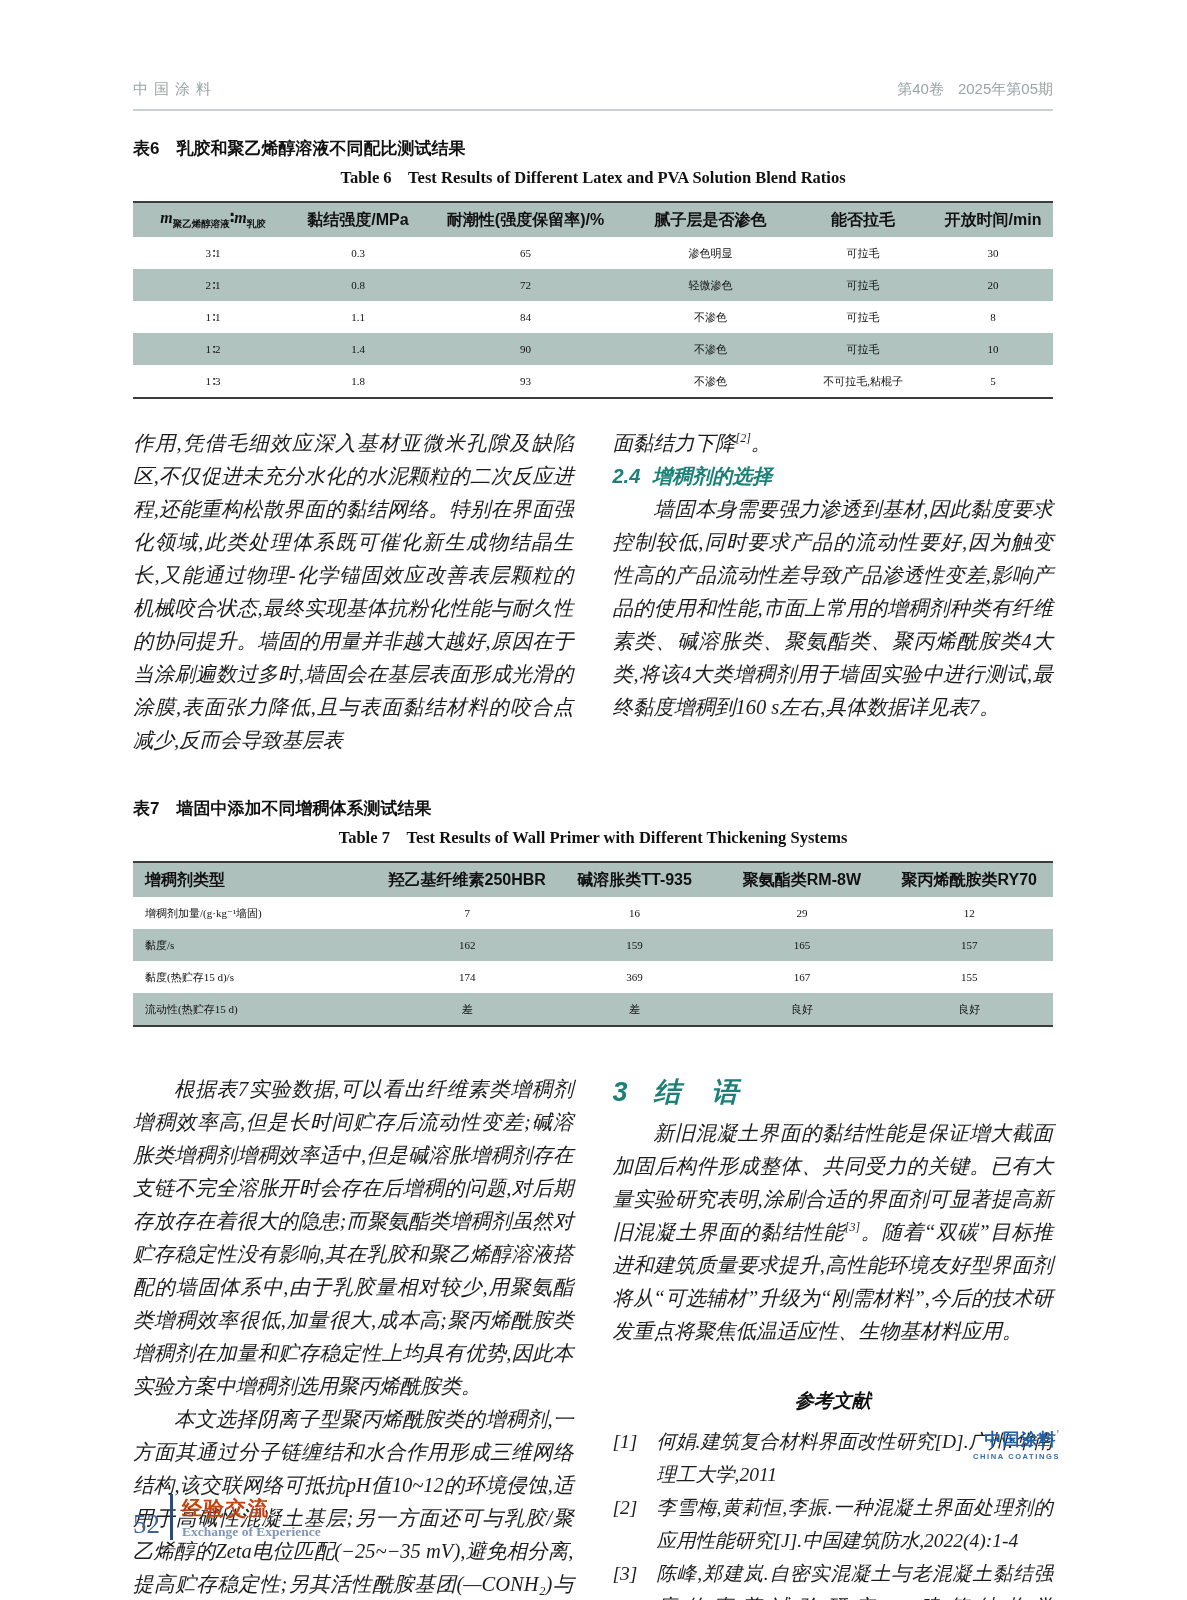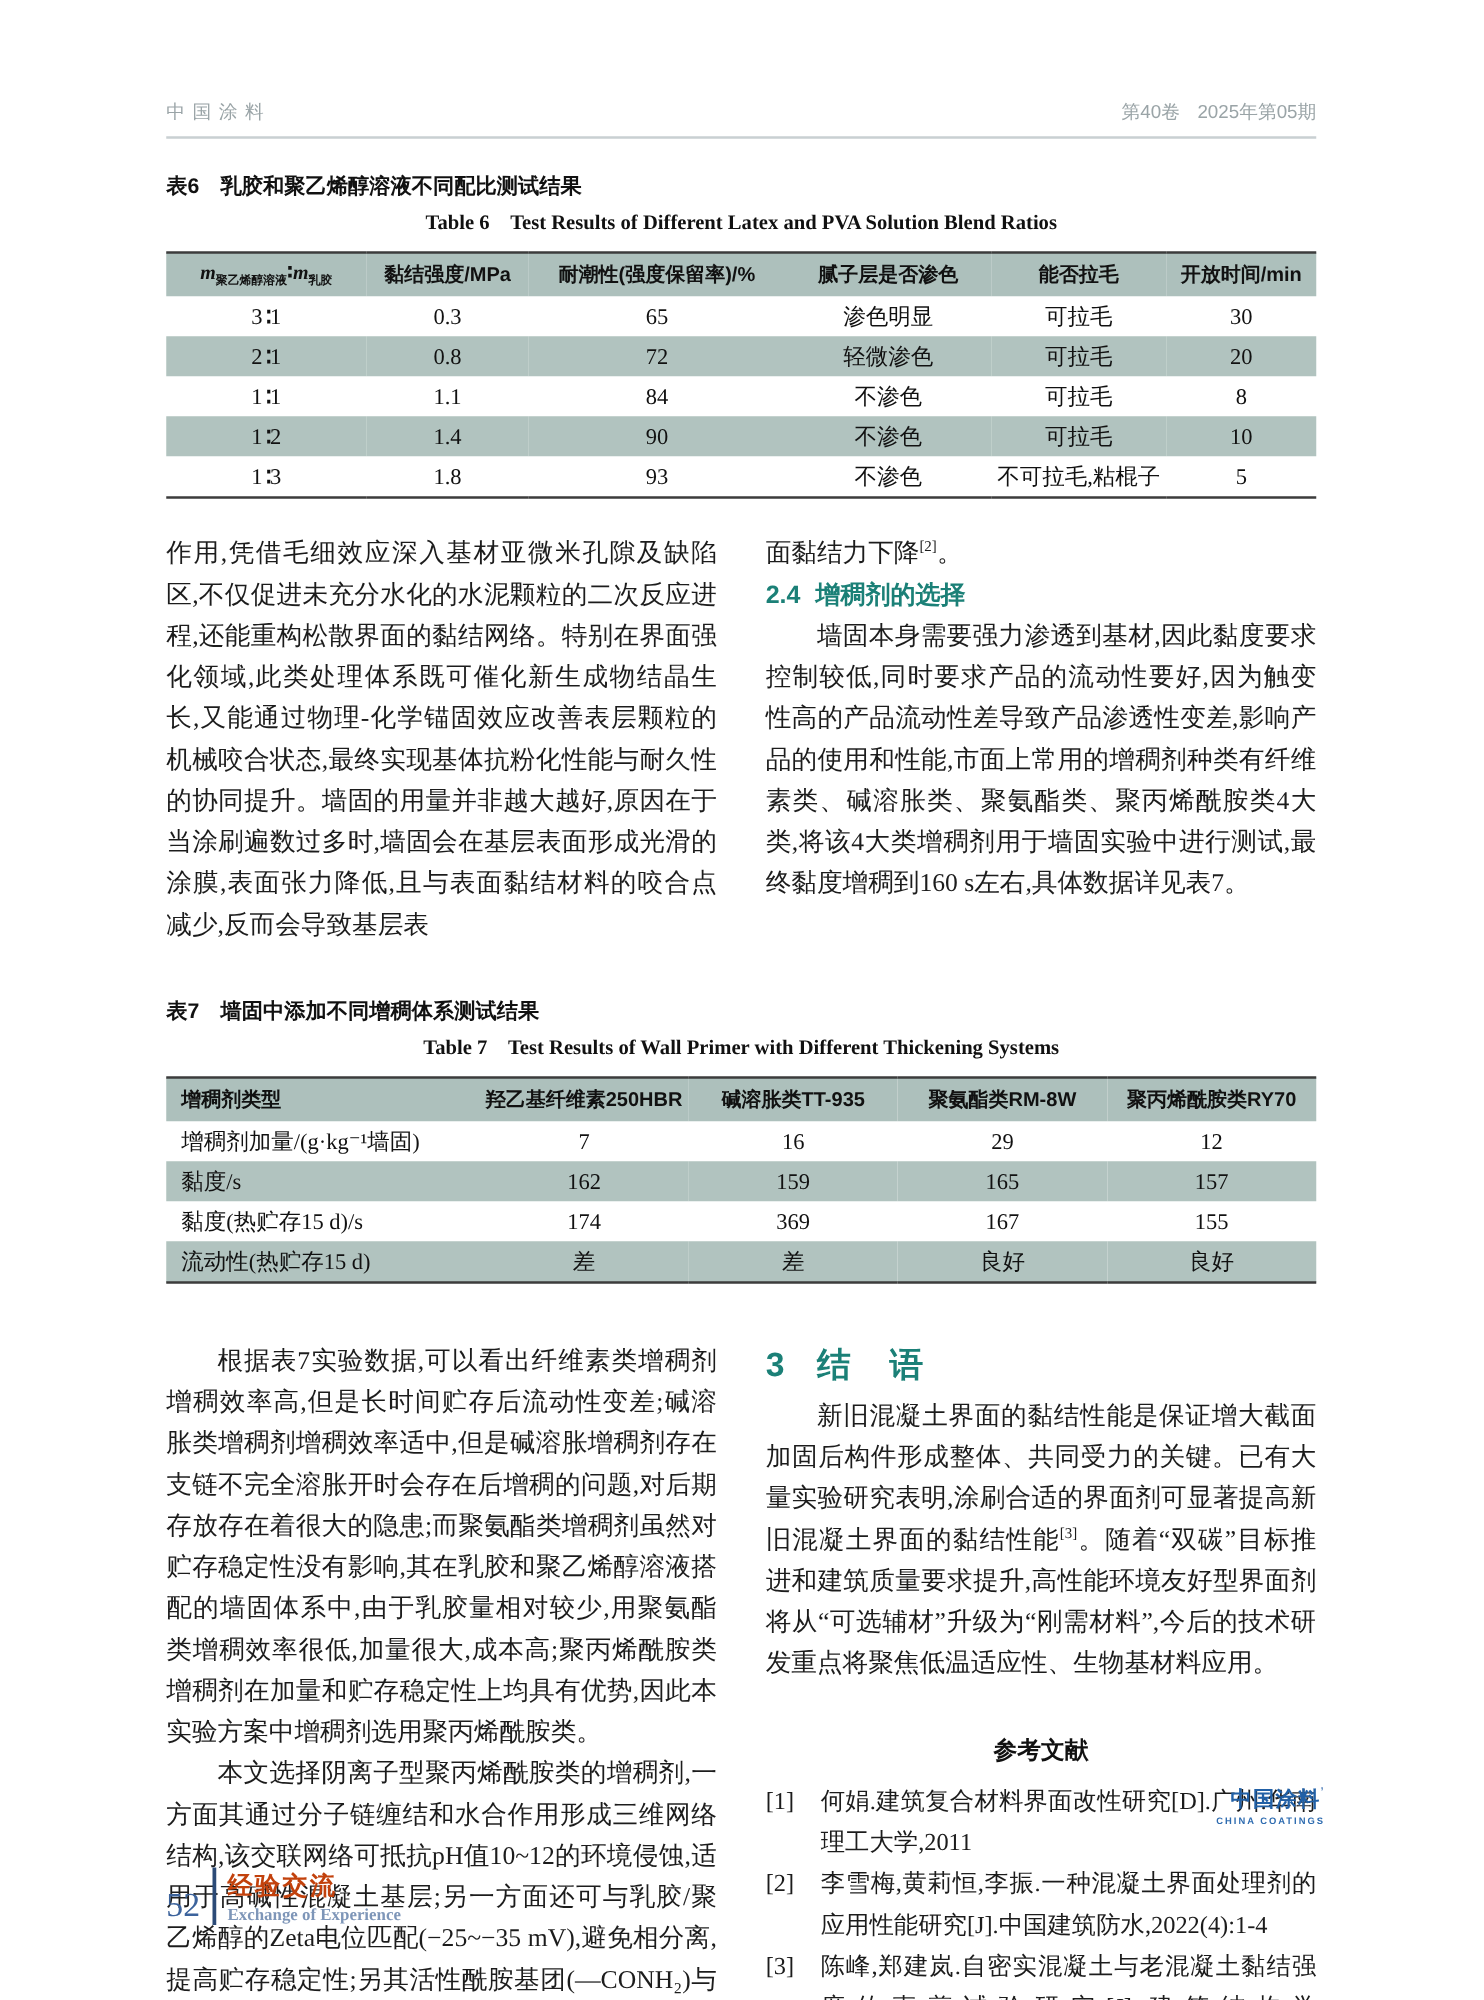--- a/index.html
+++ b/index.html
@@ -40,36 +40,36 @@
     width:100%;margin-top:12px;border-collapse:collapse;
     border-top:2px solid #3c3c3c;border-bottom:2px solid #3c3c3c;
   }
   table.data th{
     background:#adc0bc;
     font-family:"Liberation Sans","DejaVu Sans",sans-serif;
     font-weight:bold;font-size:16px;color:#111;
     height:34px;text-align:center;padding:0 4px;white-space:nowrap;
   }
   table.data td{
-    font-size:18px;height:32px;text-align:center;padding:0 4px;color:#111;
+    font-size:11px;height:32px;text-align:center;padding:0 4px;color:#111;
   }
   table.data tbody tr:nth-child(even) td{background:#b1c3bf;}
   sub.mix{font-size:9.5px;}
   .m-ital{font-style:italic;font-family:"Liberation Serif","DejaVu Serif",serif;}
 
   
   .t6 col.c0{width:160px}.t6 col.c1{width:130px}.t6 col.c2{width:205px}
   .t6 col.c3{width:165px}.t6 col.c4{width:140px}.t6 col.c5{width:120px}
   
   .t7 col.c0{width:250px}.t7 col.c1,.t7 col.c2,.t7 col.c3,.t7 col.c4{width:167px}
   .t7 th:first-child,.t7 td:first-child{text-align:left;padding-left:12px;}
   .t7 td{height:30px;}
 
   
-  .cols{display:flex;gap:39px;}
+  .cols{display:flex;gap:39px;font-style:italic;}
   .cols-1{margin-top:28px;}
   .cols-2{margin-top:46px;}
   .col{width:447px;font-size:20.5px;line-height:33px;text-align:justify;}
   .col p{margin:0;text-indent:2em;}
   .col p.noindent{text-indent:0;}
   .col sup{font-size:12px;line-height:0;}
 
   .sec-h2{
     display:flex;align-items:baseline;
     font-family:"Liberation Sans","DejaVu Sans",sans-serif;

